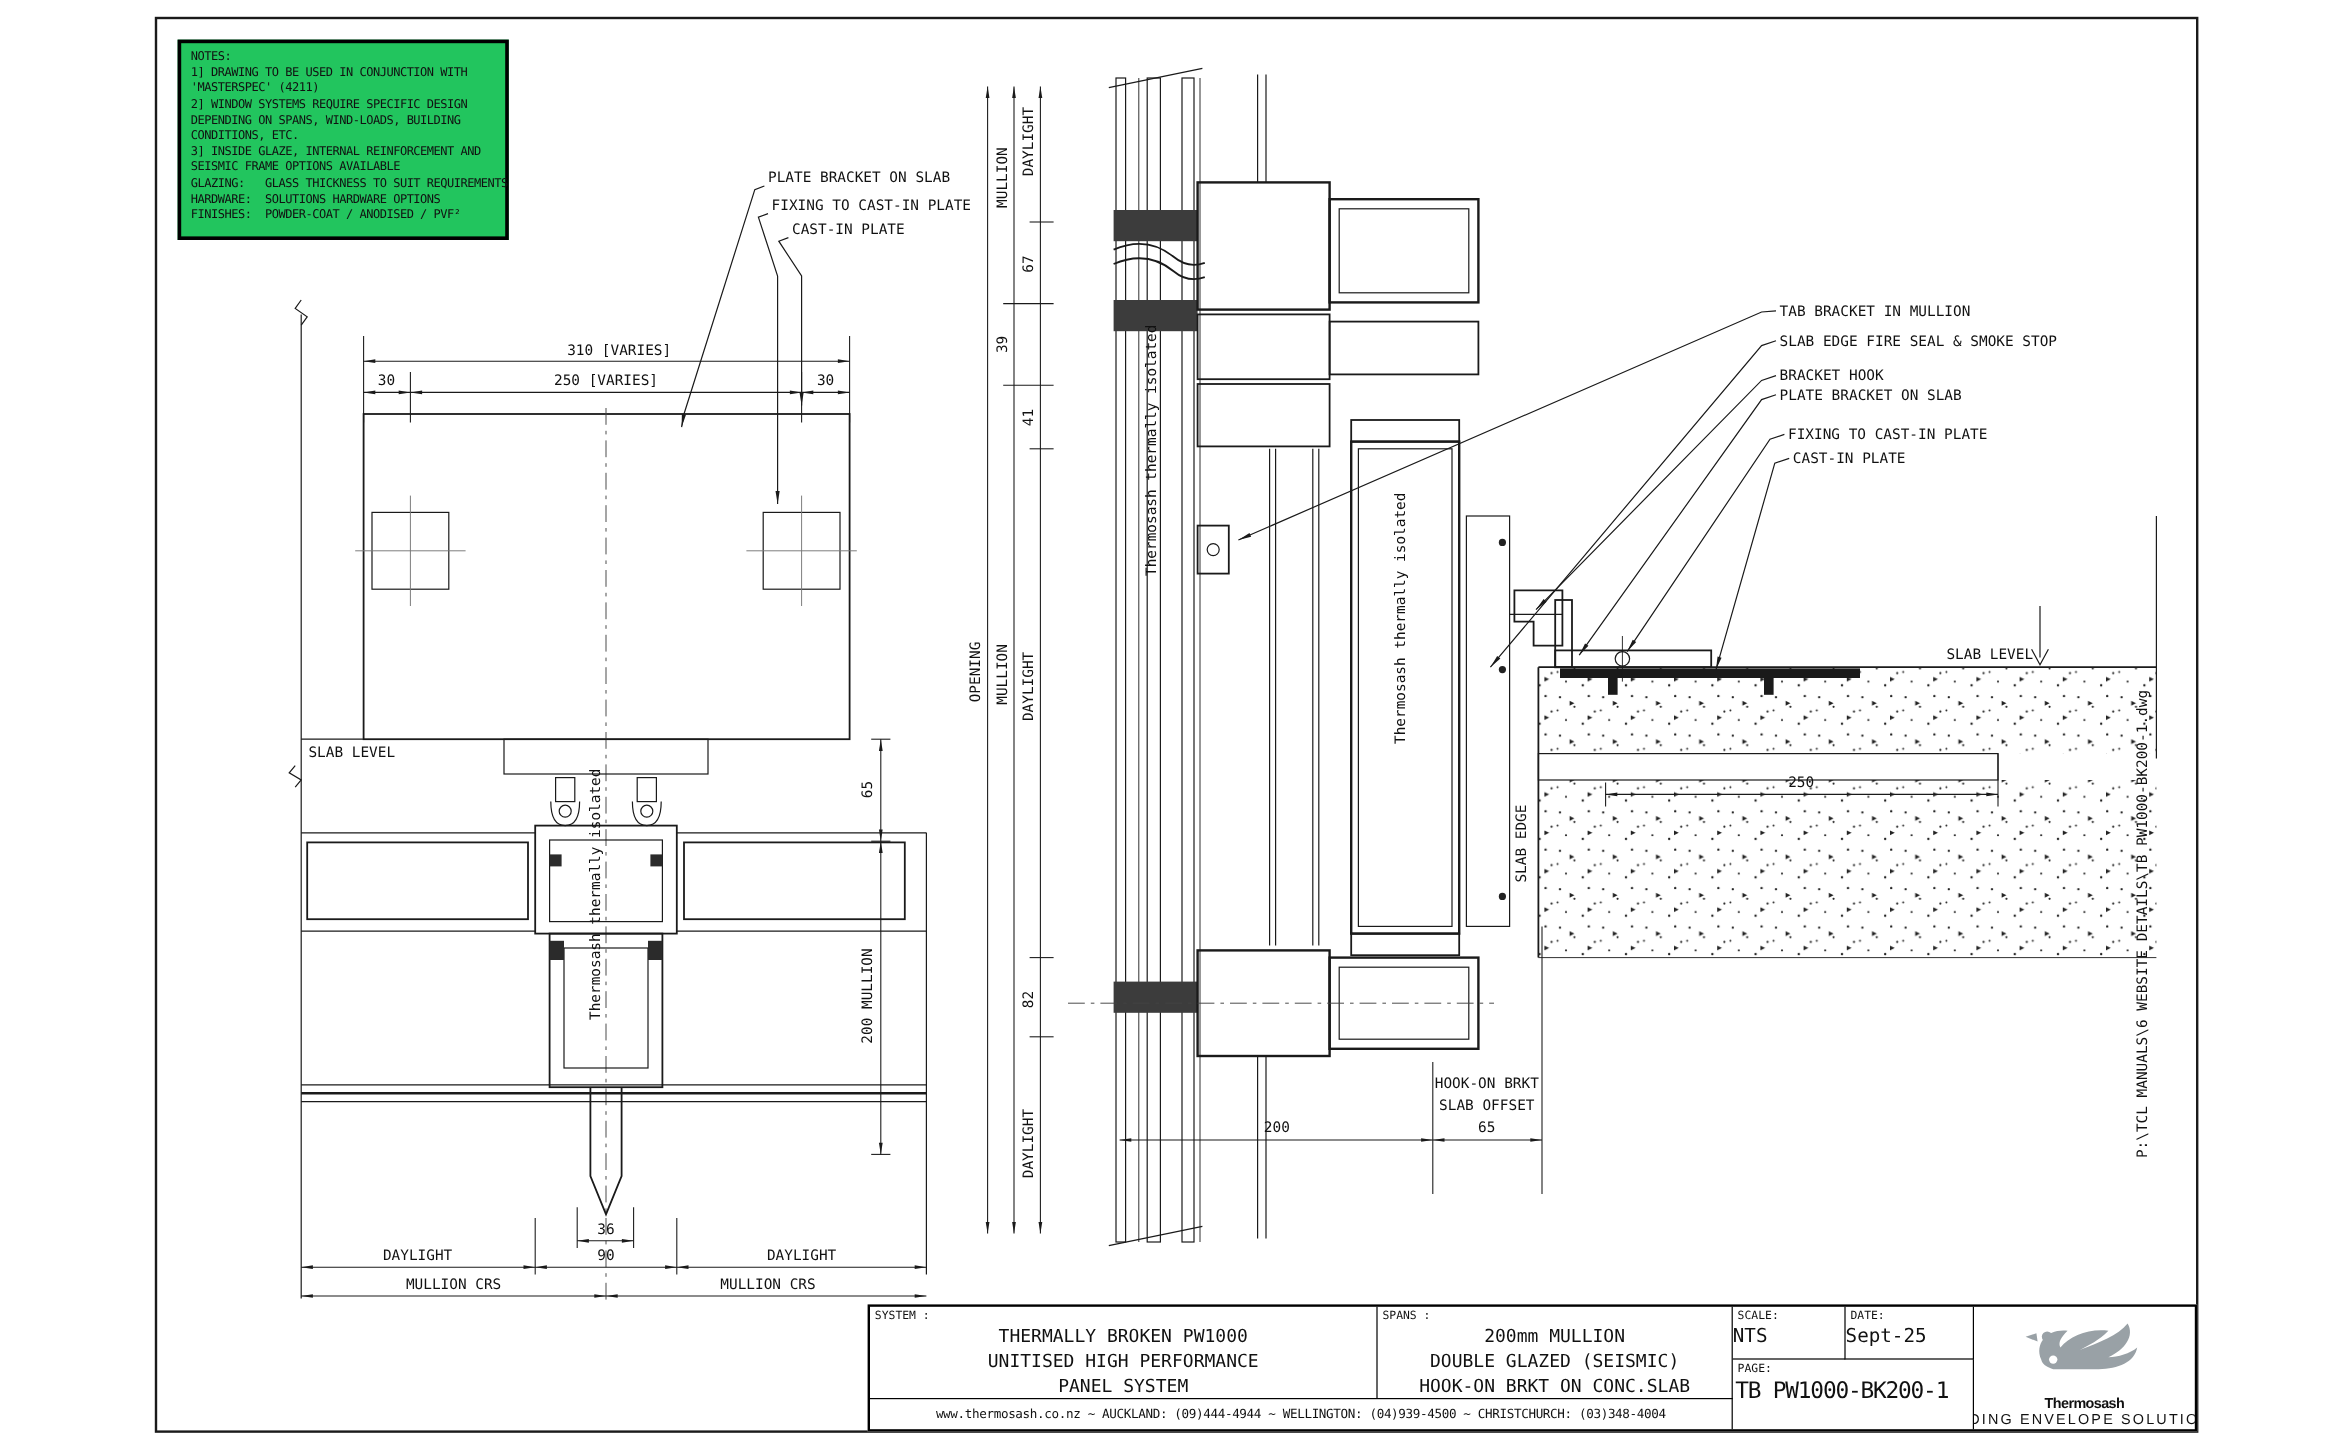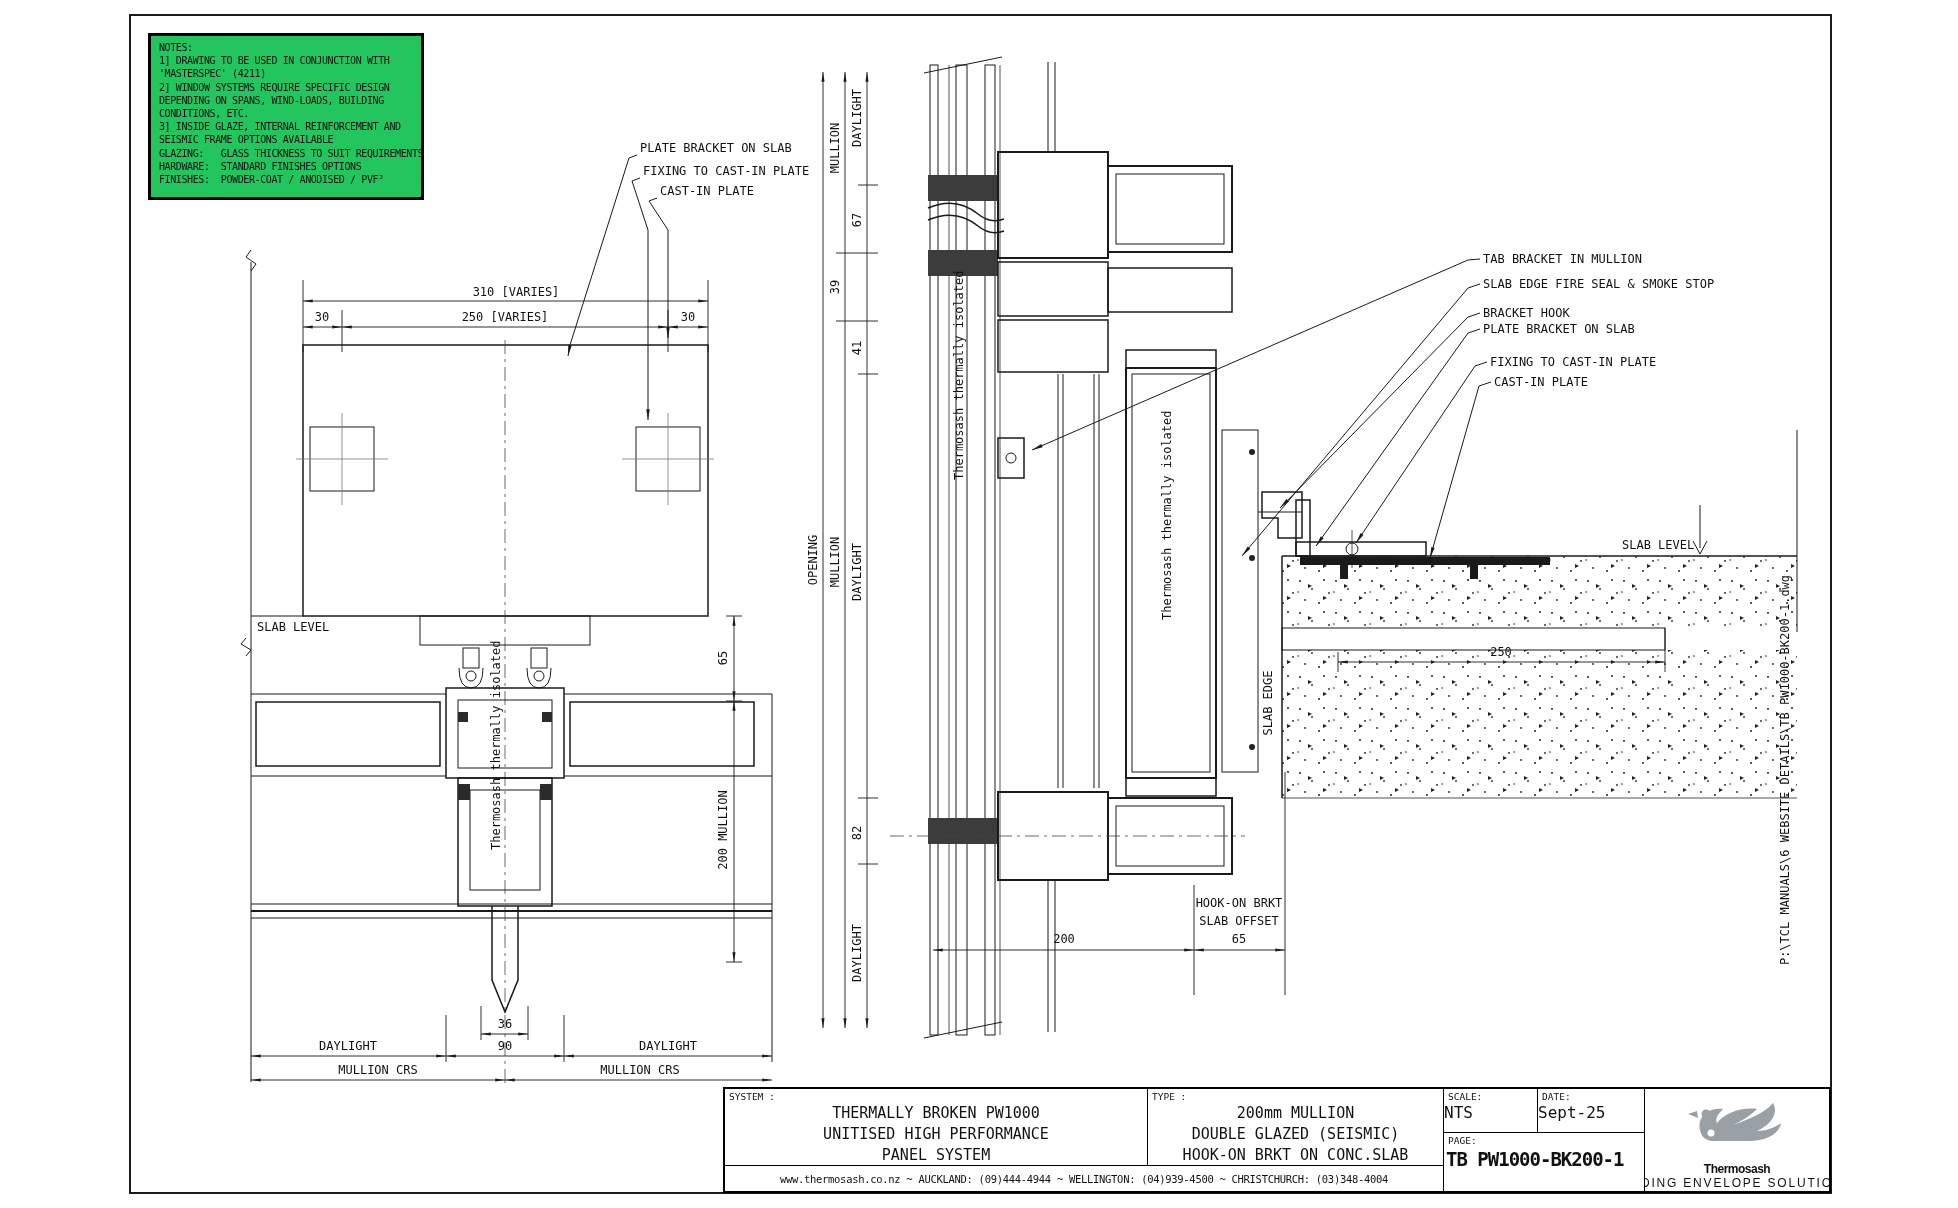--- a/index.html
+++ b/index.html
@@ -26,21 +26,21 @@
   #c-system{left:0;top:0;width:423px;height:76px;border-right:1.5px solid #000;}
   #c-type{left:423px;top:0;width:296px;height:76px;border-right:1.5px solid #000;}
   #c-contact{left:0;top:76px;width:719px;height:26px;border-right:1.5px solid #000;border-top:1.5px solid #000;
              display:flex;align-items:center;justify-content:center;font-size:10.5px;letter-spacing:-0.3px;text-align:right;}
   #c-scale{left:719px;top:0;width:94px;height:44px;border-right:1.5px solid #000;border-bottom:1.5px solid #000;}
   #c-date{left:813px;top:0;width:107px;height:44px;border-right:1.5px solid #000;border-bottom:1.5px solid #000;}
   #c-page{left:719px;top:44px;width:201px;height:58px;border-right:1.5px solid #000;}
   #c-logo{left:920px;top:0;width:184px;height:102px;text-align:right;}
   .tb-lines{text-align:center;font-size:15px;line-height:19px;margin-top:2px;white-space:pre;}
   .tb-val{text-align:left;font-size:16px;margin-top:1px;}
-  .pg-val{font-size:19px;padding-left:2px;margin-top:2px;letter-spacing:-1px;white-space:nowrap;font-weight:bold;}
+  .pg-val{font-size:19px;padding-left:2px;margin-top:2px;letter-spacing:-1px;white-space:nowrap;}
 </style>
 </head>
 <body>
 
 <div id="sheet">
 
 <svg width="1958" height="1208" viewBox="0 0 1958 1208">
   <defs>
     <marker id="ar" viewBox="0 0 12 12" refX="11" refY="6" markerWidth="13" markerHeight="13" orient="auto-start-reverse">
       <path d="M1,4.4 L11,6 L1,7.6 Z" fill="#1a1a1a"></path>
@@ -327,34 +327,34 @@
   <div class="nline">NOTES:</div>
   <div class="nline">1] DRAWING TO BE USED IN CONJUNCTION WITH</div>
   <div class="nline">'MASTERSPEC' (4211)</div>
   <div class="nline">2] WINDOW SYSTEMS REQUIRE SPECIFIC DESIGN</div>
   <div class="nline">DEPENDING ON SPANS, WIND-LOADS, BUILDING</div>
   <div class="nline">CONDITIONS, ETC.</div>
   <div class="nline">3] INSIDE GLAZE, INTERNAL REINFORCEMENT AND</div>
   <div class="nline">SEISMIC FRAME OPTIONS AVAILABLE</div>
   <div class="nline"></div>
   <div class="nline">GLAZING:   GLASS THICKNESS TO SUIT REQUIREMENTS</div>
-  <div class="nline">HARDWARE:  STANDARD FINISHES OPTIONS</div>
+  <div class="nline">HARDWARE:  SOLUTIONS HARDWARE OPTIONS</div>
   <div class="nline">FINISHES:  POWDER-COAT / ANODISED / PVF²</div>
 </div>
 
 
 <div id="tblock">
   <div class="cell" id="c-system">
     <div class="lab">SYSTEM :</div>
     <div class="tb-lines">THERMALLY BROKEN PW1000</div>
     <div class="tb-lines">UNITISED HIGH PERFORMANCE</div>
     <div class="tb-lines">PANEL SYSTEM</div>
   </div>
   <div class="cell" id="c-type">
-    <div class="lab">TYPE :</div>
+    <div class="lab">SPANS :</div>
     <div class="tb-lines">200mm MULLION</div>
     <div class="tb-lines">DOUBLE GLAZED (SEISMIC)</div>
     <div class="tb-lines">HOOK-ON BRKT ON CONC.SLAB</div>
   </div>
   <div class="cell" id="c-contact">
     <span>www.thermosash.co.nz  ~  AUCKLAND: (09)444-4944  ~  WELLINGTON: (04)939-4500  ~  CHRISTCHURCH: (03)348-4004</span>
   </div>
   <div class="cell" id="c-scale">
     <div class="lab">SCALE:</div>
     <div class="tb-val">NTS</div>

